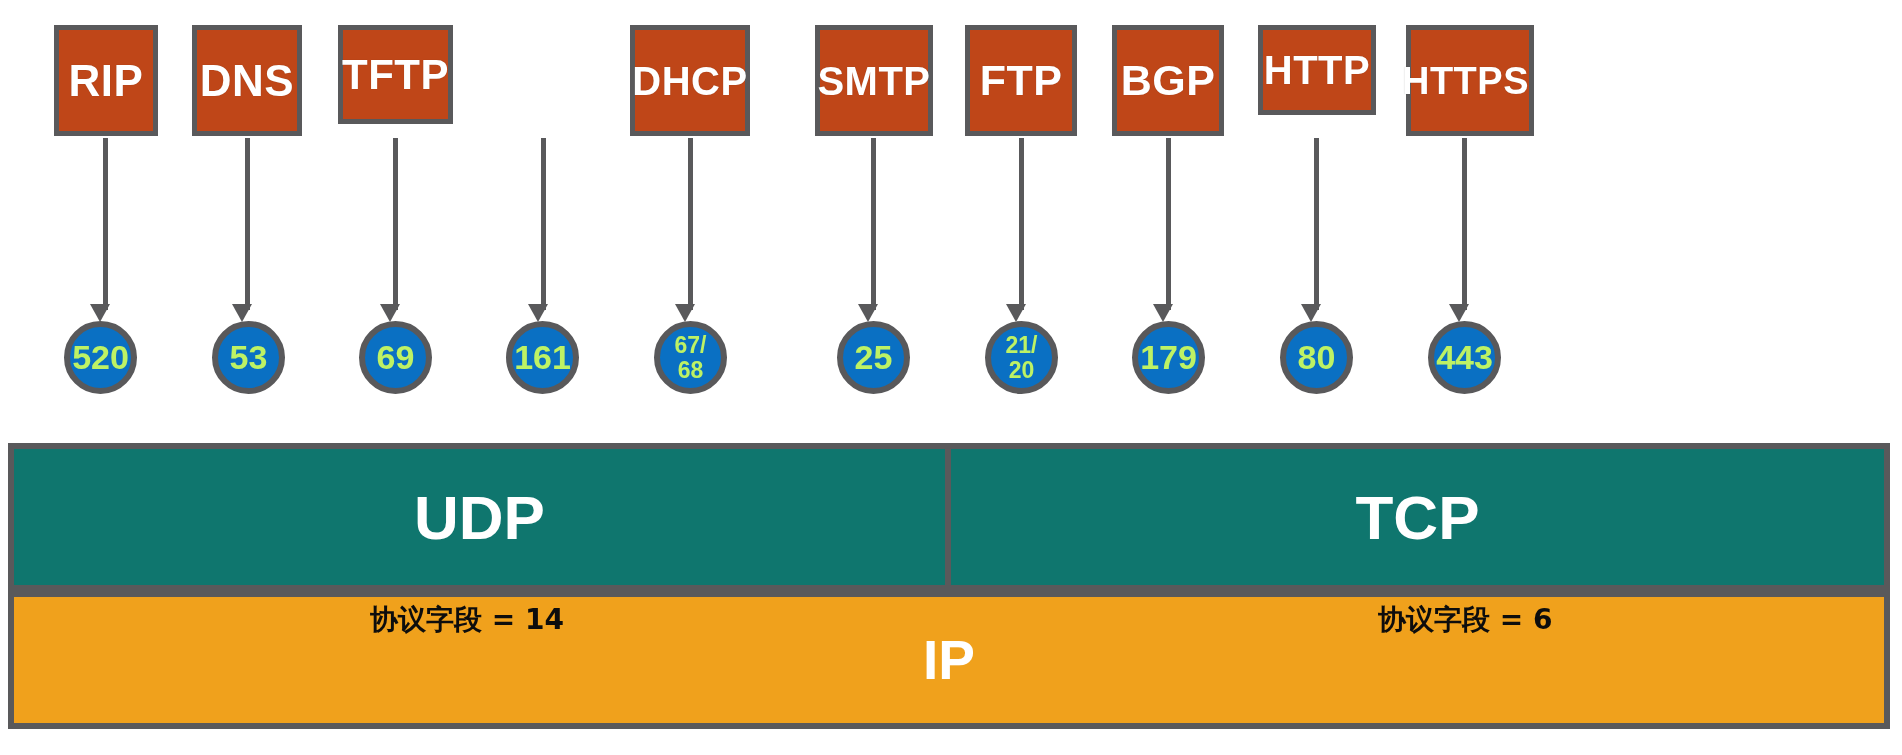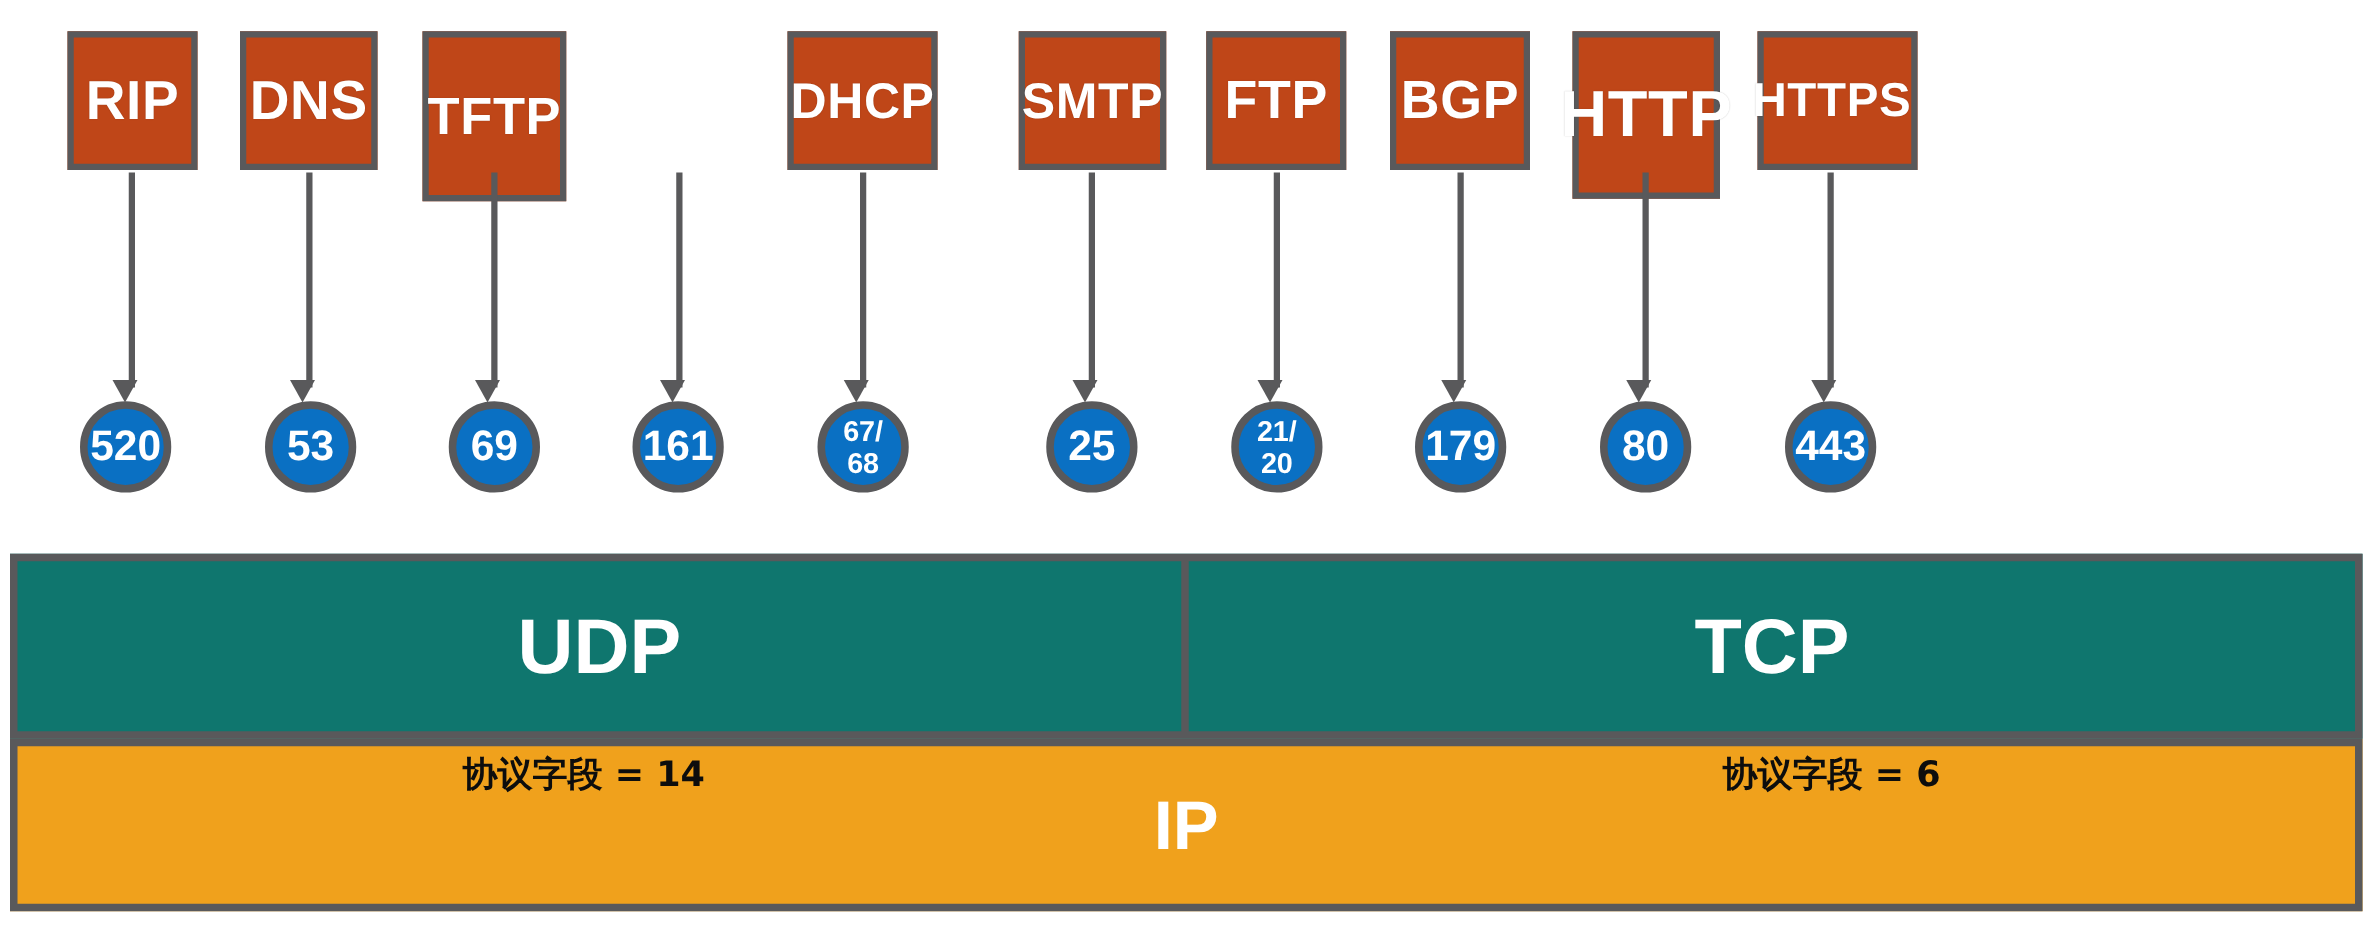--- a/index.html
+++ b/index.html
@@ -53,21 +53,21 @@
   .port-circle {
     position: absolute;
     box-sizing: border-box;
     background: #0a70c3;
     border: 6px solid #59595b;
     border-radius: 50%;
     display: flex;
     flex-direction: column;
     align-items: center;
     justify-content: center;
-    color: #ffffff;
+    color: #bef264;
     font-weight: bold;
     line-height: 1.05;
     z-index: 6;
   }
   .port-circle.two-line { font-size: 23px; }
   .port-circle.one-line { font-size: 34px; }
   .port-circle span { display: block; }
 
   
   .band {
@@ -109,37 +109,37 @@
 <body>
 
 <div id="canvas">
 
   <div class="proto-box" style="left:54px; top:25px; width:104px; height:111px; font-size:44px;">
     <span>RIP</span>
   </div>
   <div class="proto-box" style="left:192px; top:25px; width:110px; height:111px; font-size:44px;">
     <span>DNS</span>
   </div>
-  <div class="proto-box" style="left:338px; top:25px; width:115px; height:136px; font-size:42px;">
+  <div class="proto-box" style="left:338px; top:25px; width:115px; height:99px; font-size:42px;">
     <span>TFTP</span>
   </div>
   <div class="proto-box" style="left:630px; top:25px; width:120px; height:111px; font-size:40px;text-align:right;">
     <span>DHCP</span>
   </div>
 
   <div class="proto-box" style="left:815px; top:25px; width:118px; height:111px; font-size:40px;">
     <span>SMTP</span>
   </div>
   <div class="proto-box" style="left:965px; top:25px; width:112px; height:111px; font-size:43px;">
     <span>FTP</span>
   </div>
   <div class="proto-box" style="left:1112px; top:25px; width:112px; height:111px; font-size:43px;">
     <span>BGP</span>
   </div>
-  <div class="proto-box" style="left:1258px; top:25px; width:118px; height:134px; font-size:52px;">
+  <div class="proto-box" style="left:1258px; top:25px; width:118px; height:90px; font-size:40px;">
     <span>HTTP</span>
   </div>
   <div class="proto-box" style="left:1406px; top:25px; width:128px; height:111px; font-size:38px;justify-content:flex-end;">
     <span>HTTPS</span>
   </div>
 
   <div class="arrow-line" style="left:103px; top:138px; height:172px;"></div>
   <div class="arrow-head" style="left:90px;  top:304px;"></div>
 
   <div class="arrow-line" style="left:245px; top:138px; height:172px;"></div>

